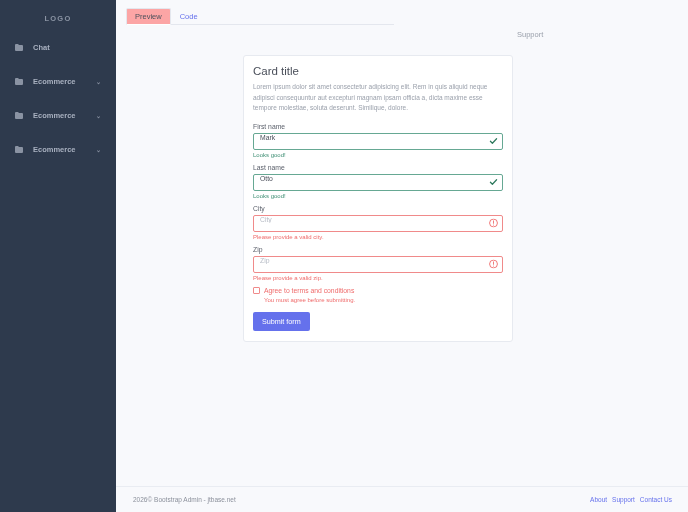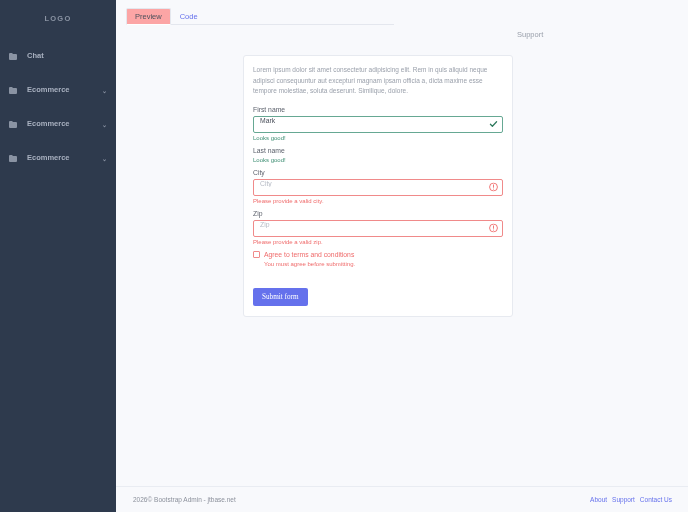--- a/index.html
+++ b/index.html
@@ -20,23 +20,23 @@
     font-weight: bold;
   }
   .logo {
     text-align: center;
     color: #8a93a3;
     font-size: 7.5px;
     letter-spacing: 1.2px;
     padding: 8px 0 12px 0;
   }
   .nav-item {
-    display: flex; align-items: flex-end;
+    display: flex; align-items: center;
     height: 25px;
-    padding: 0 9px;
+    padding: 0 15px;
     color: #a9b1c0;
     font-size: 7.5px;
     cursor: pointer;
     margin-bottom: 9px;
   }
   .nav-item .ico { flex: 0 0 14px; display: flex; align-items: center; }
   .nav-item .lbl { flex: 1; padding-left: 4px; }
   .nav-item .chev { flex: 0 0 8px; text-align: right; font-size: 6px; color: #8a93a3; }
 
   
@@ -168,29 +168,29 @@
     border-radius: 1px;
     background: #fff;
     margin-right: 4px;
     cursor: pointer;
     flex: 0 0 7px;
   }
   .check-label { font-size: 6.8px; color: #ef6b6b; cursor: pointer; }
   .check-feedback { font-size: 6px; color: #ef6b6b; margin: 3px 0 0 11px; }
 
   .submit-btn {
-    margin-top: 21px;
+    margin-top: 9px;
     background: #6571ec;
     color: #fff;
     border: none;
     border-radius: 2px;
     font-size: 7.2px;
     padding: 5px 9px;
     cursor: pointer;
-    font-family: Liberation Serif, serif;
+    font-family: Liberation Sans, sans-serif;
   }
 
   
   .footer {
     position: absolute;
     left: 0; bottom: 0;
     width: 572px; height: 26px;
     border-top: 1px solid #e9ecf2;
     display: flex; align-items: center;
     padding: 0 16px 0 17px;
@@ -251,38 +251,48 @@
 
 
     <div class="tabs-row" id="tabs-row">
   <div class="tab active">Preview</div>
   <div class="tab">Code</div>
       </div>
 
     <div class="column-label">Support</div>
 
     <div class="card">
+      <h2 class="card-title">Card title</h2>
       <p class="card-text">Lorem ipsum dolor sit amet consectetur adipisicing elit. Rem in quis aliquid neque adipisci consequuntur aut excepturi magnam ipsam officia a, dicta maxime esse tempore molestiae, soluta deserunt. Similique, dolore.</p>
 
       <form id="form-fields">
   <div class="field">
     <label class="field-label">First name</label>
     <div class="input-wrap is-valid ">
 
       <input class="form-input" value="Mark" placeholder="" style="">
       <span class="state-icon">
                 <svg width="9" height="9" viewBox="0 0 16 16">
                   <path fill="none" stroke="#2f7a5e" stroke-width="2.2" stroke-linecap="round" stroke-linejoin="round" d="M2.5 8.5l3.5 3.5 7.5-8"></path>
                 </svg>
               </span>
     </div>
     <div class="feedback valid">Looks good!</div>
   </div>
   <div class="field">
     <label class="field-label">Last name</label>
+    <div class="input-wrap is-valid ">
+
+      <input class="form-input" value="Otto" placeholder="" style="">
+      <span class="state-icon">
+                <svg width="9" height="9" viewBox="0 0 16 16">
+                  <path fill="none" stroke="#2f7a5e" stroke-width="2.2" stroke-linecap="round" stroke-linejoin="round" d="M2.5 8.5l3.5 3.5 7.5-8"></path>
+                </svg>
+              </span>
+    </div>
     <div class="feedback valid">Looks good!</div>
   </div>
   <div class="field">
     <label class="field-label">City</label>
     <div class="input-wrap is-invalid ">
 
       <input class="form-input" value="" placeholder="City" style="">
       <span class="state-icon">
                 <svg width="9" height="9" viewBox="0 0 16 16">
                   <circle cx="8" cy="8" r="7" fill="none" stroke="#ef6b6b" stroke-width="1.6"></circle>

